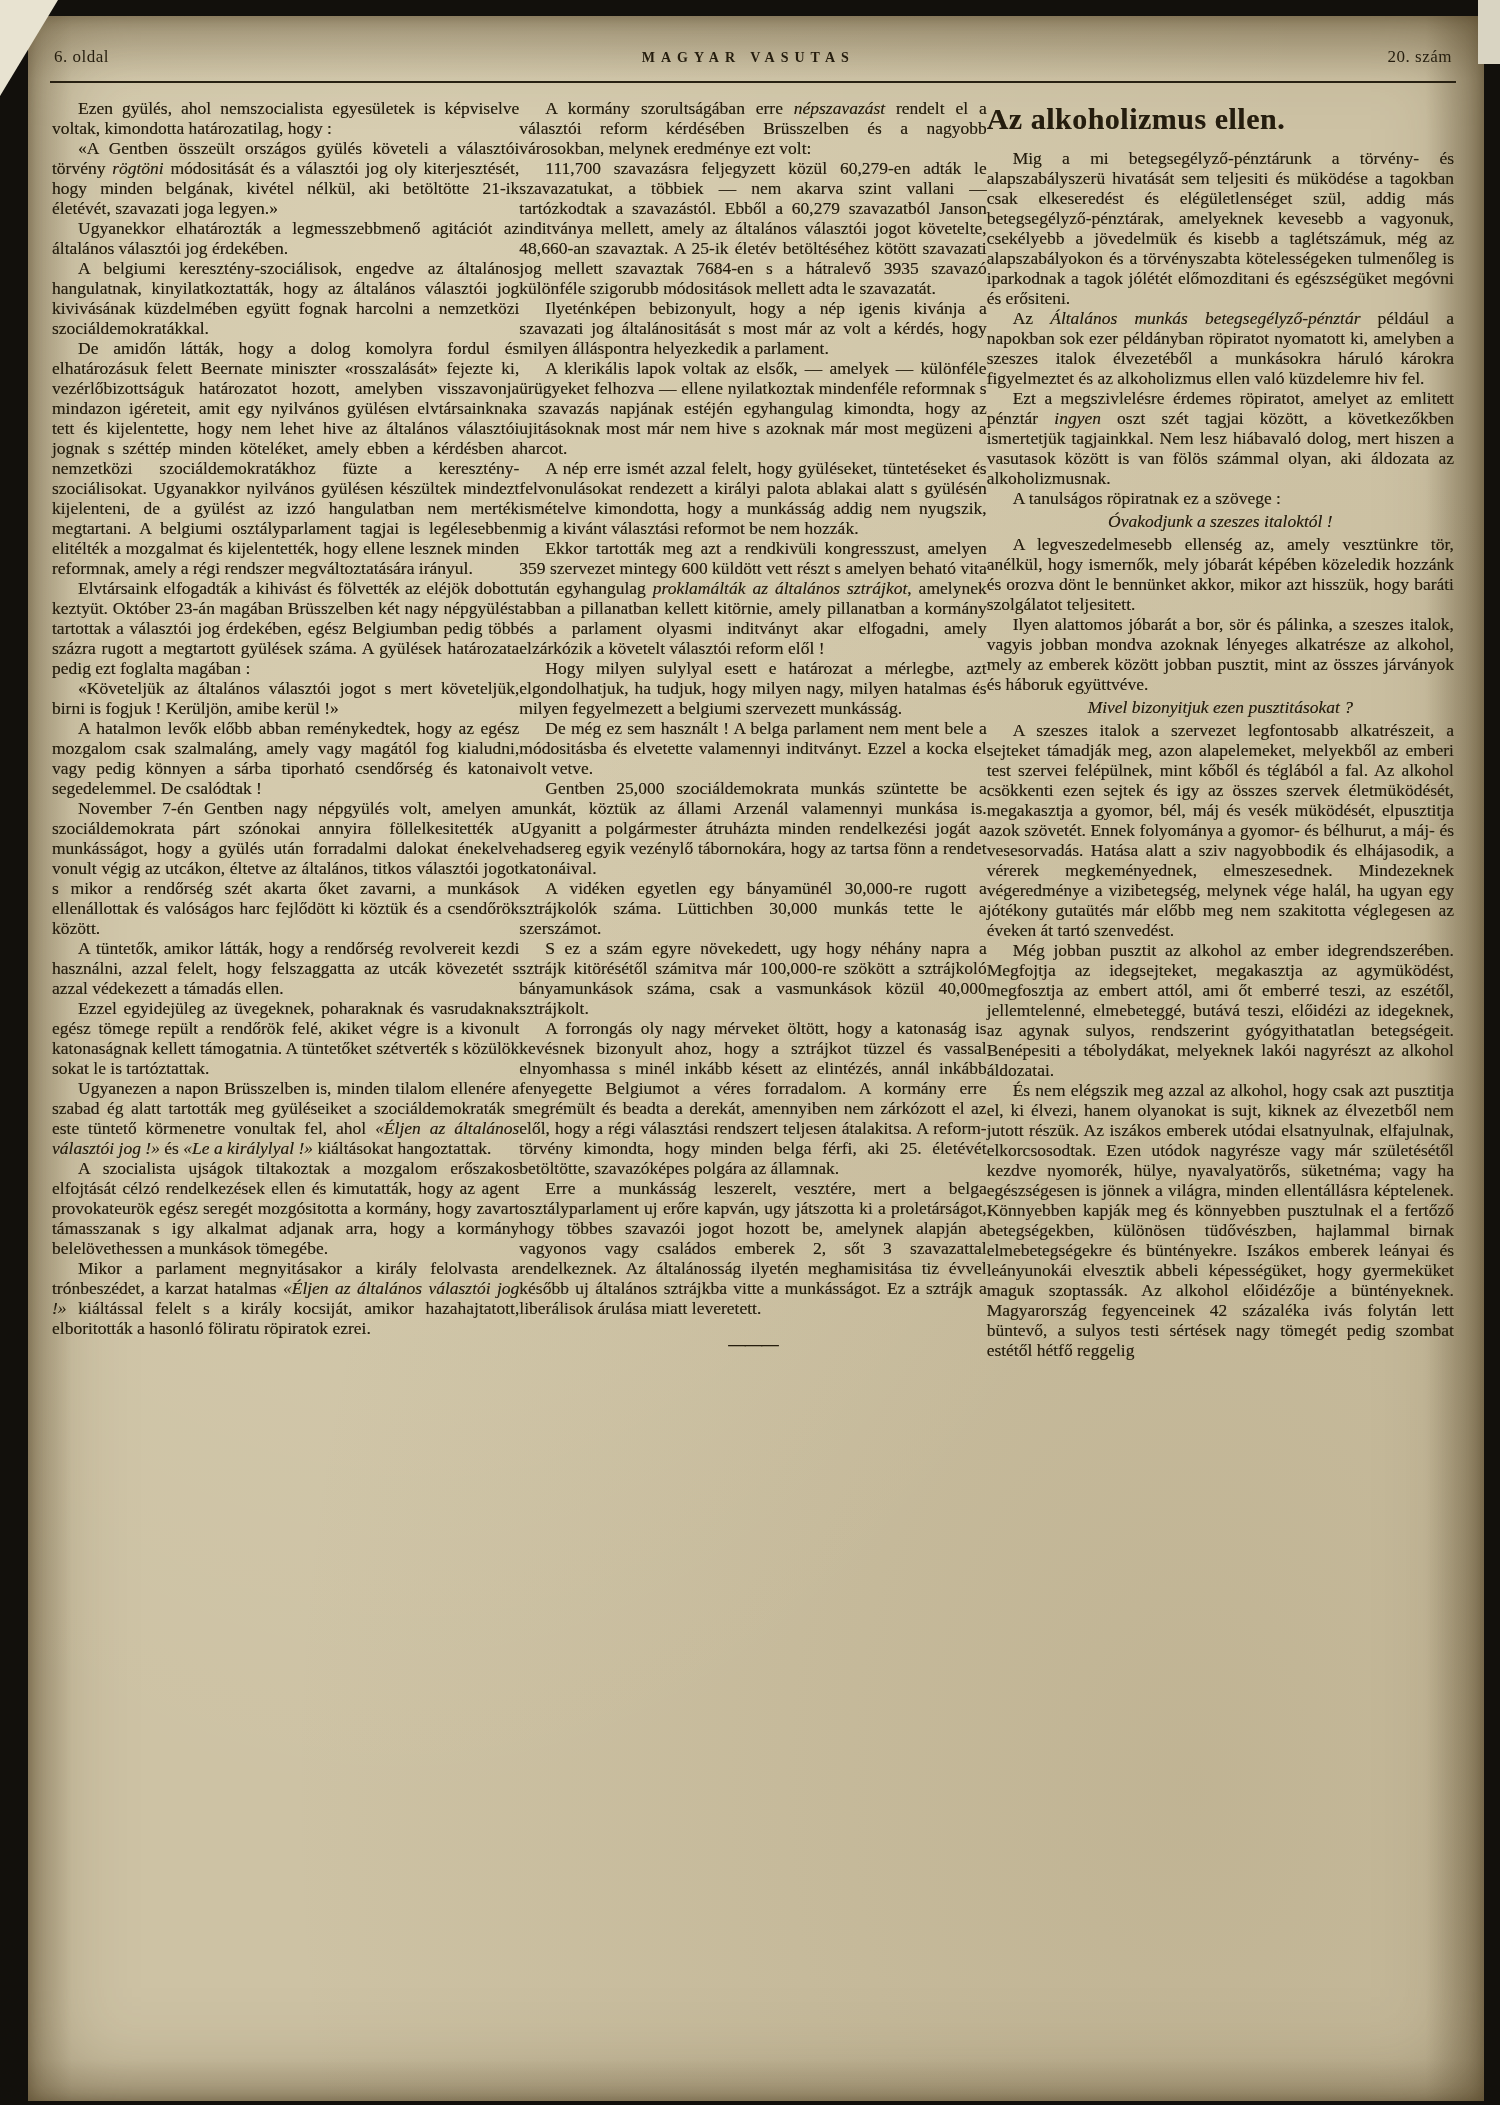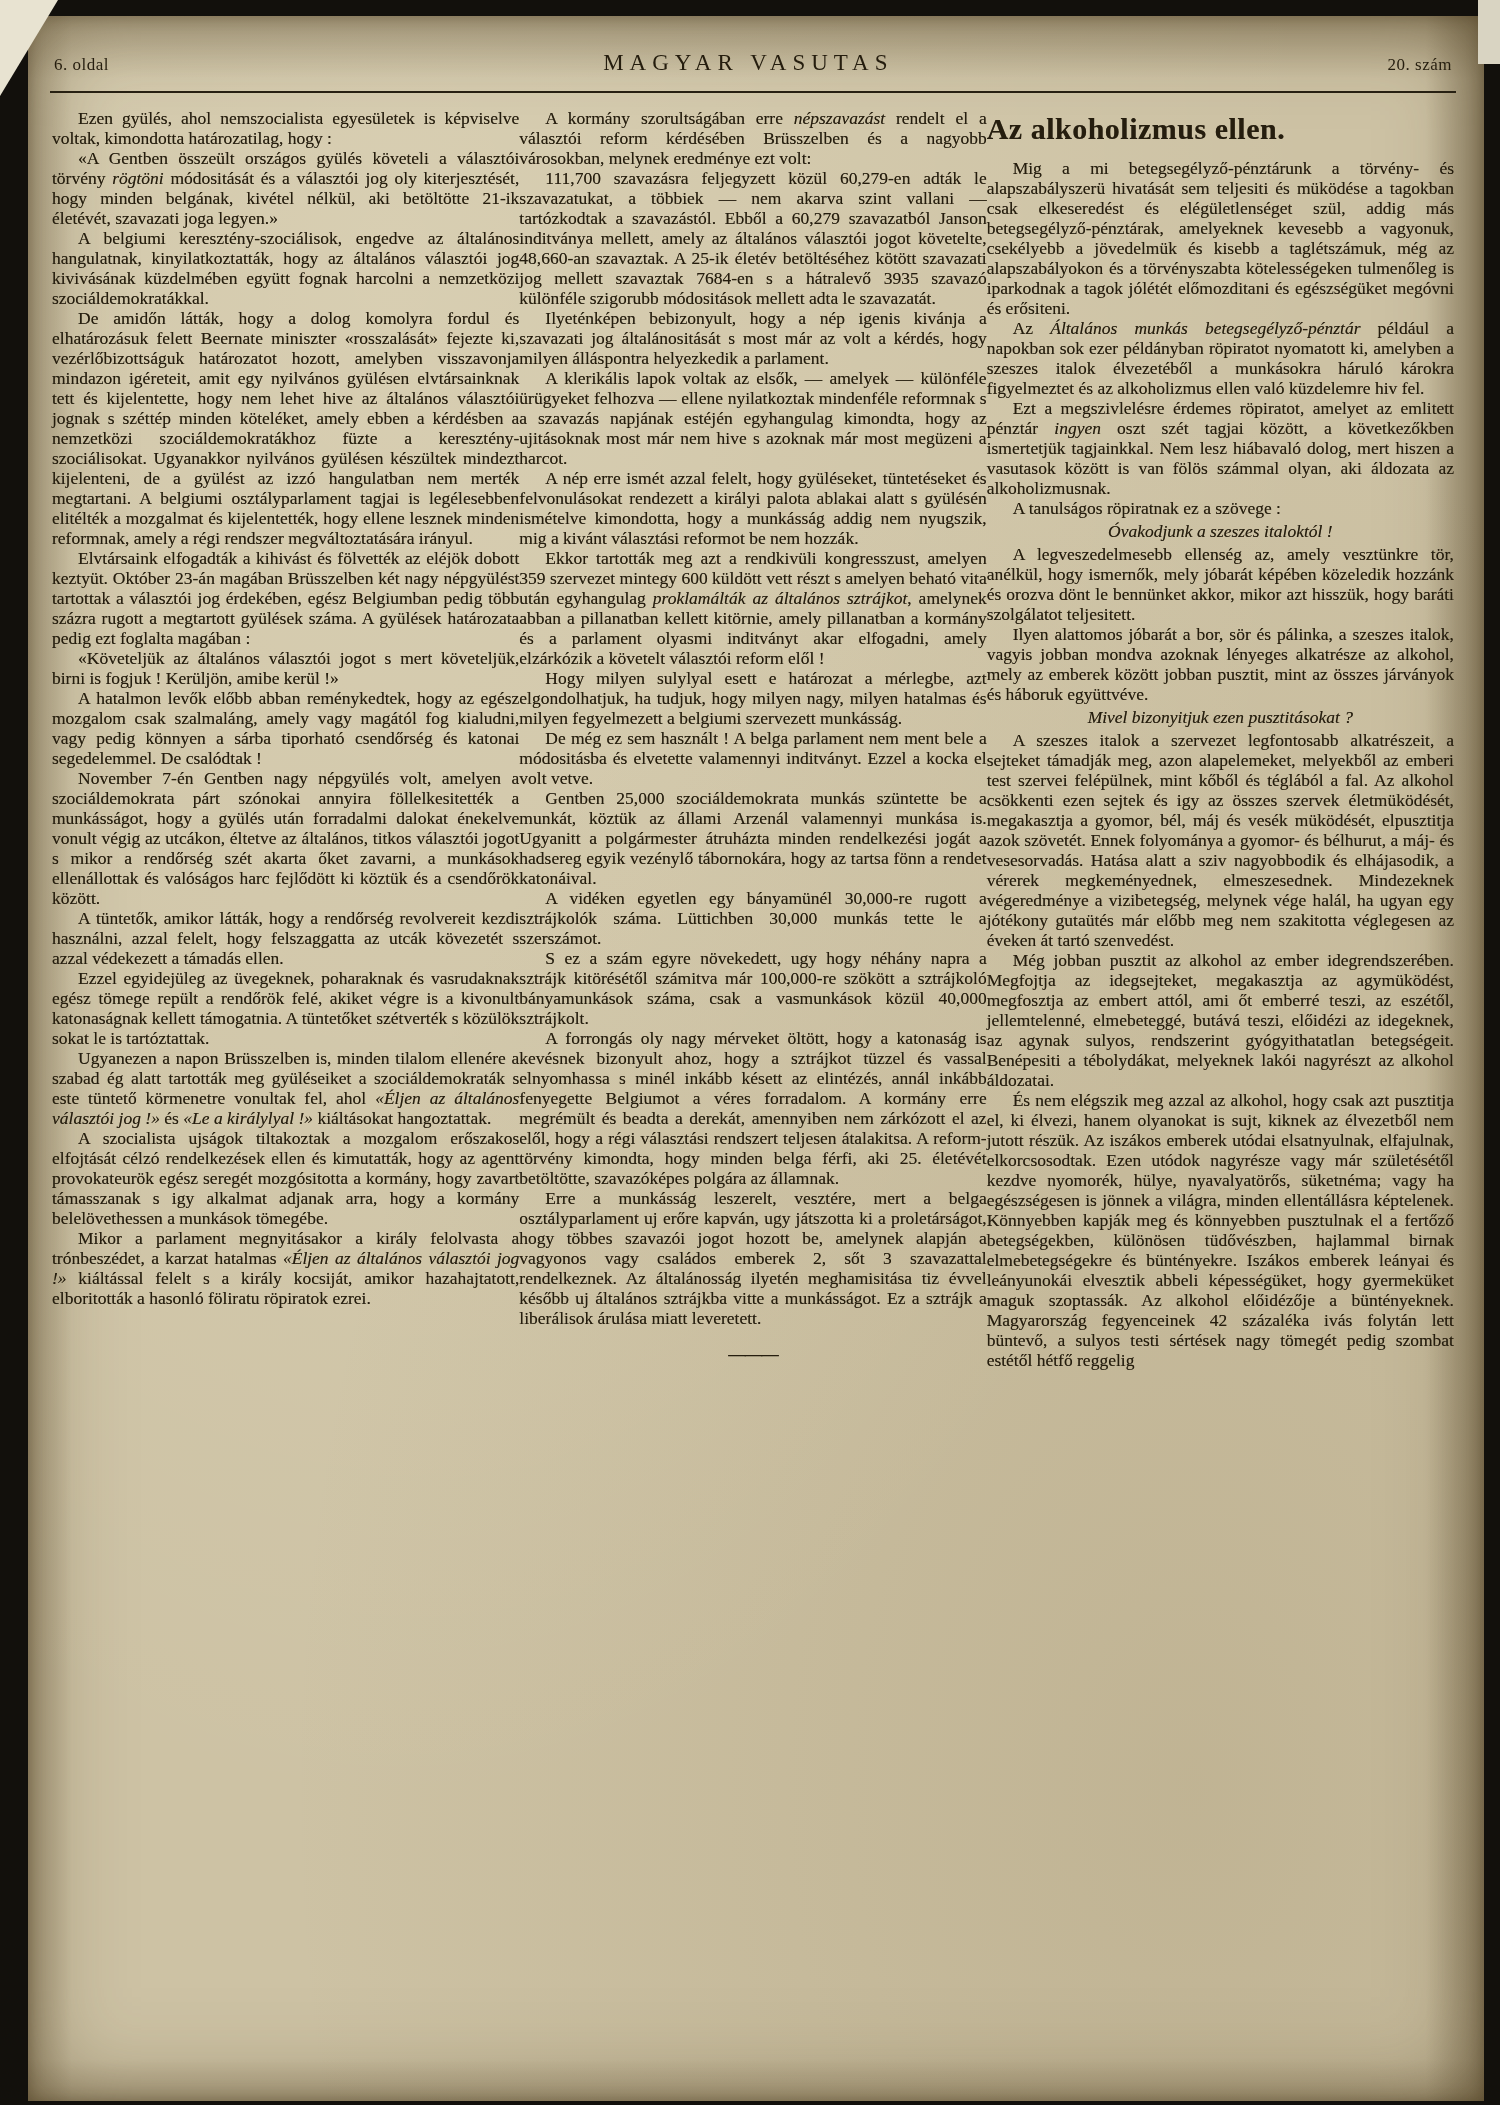--- a/index.html
+++ b/index.html
@@ -24,21 +24,21 @@
     box-shadow: inset 0 0 95px rgba(72,56,26,.5), inset 0 0 16px rgba(60,46,20,.4);
     color:var(--ink,#251d0e);
     overflow:hidden;
   }
   .page-head{
     display:flex;justify-content:space-between;align-items:baseline;
     padding:0 6px 7px 6px;
   }
   .page-head .side{font-size:17px;letter-spacing:.5px;}
   .page-head h1{
-    margin:8px;font-size:23px;font-weight:400;letter-spacing:6px;
+    margin:8px;font-size:14px;font-weight:700;letter-spacing:6px;
   }
   .head-rule{height:0;border-top:2.5px solid #272012;margin:0 2px;}
   .columns{
     display:flex;padding:15px 4px 0 4px;
   }
   .col{
     flex:1 1 0;min-width:0;
     font-size:17.5px;line-height:20px;text-align:justify;
     text-shadow:0 0 .4px rgba(37,29,14,.55);
   }
@@ -63,20 +63,21 @@
     <h1>MAGYAR VASUTAS</h1>
     <span class="side">20. szám</span>
   </header>
 
   <div class="head-rule"></div>
 
   <main class="columns">
     <section class="col">
         <p>Ezen gyülés, ahol nemszocialista egyesületek is képviselve voltak, kimondotta határozatilag, hogy :</p>
         <p>«A Gentben összeült országos gyülés követeli a választói törvény <i>rögtöni</i> módositását és a választói jog oly kiterjesztését, hogy minden belgának, kivétel nélkül, aki betöltötte 21-ik életévét, szavazati joga legyen.»</p>
+        <p>Ugyanekkor elhatározták a legmesszebbmenő agitációt az általános választói jog érdekében.</p>
         <p>A belgiumi keresztény-szociálisok, engedve az általános hangulatnak, kinyilatkoztatták, hogy az általános választói jog kivivásának küzdelmében együtt fognak harcolni a nemzetközi szociáldemokratákkal.</p>
         <p>De amidőn látták, hogy a dolog komolyra fordul és elhatározásuk felett Beernate miniszter «rosszalását» fejezte ki, vezérlőbizottságuk határozatot hozott, amelyben visszavonja mindazon igéreteit, amit egy nyilvános gyülésen elvtársainknak tett és kijelentette, hogy nem lehet hive az általános választói jognak s széttép minden köteléket, amely ebben a kérdésben a nemzetközi szociáldemokratákhoz füzte a keresztény-szociálisokat. Ugyanakkor nyilvános gyülésen készültek mindezt kijelenteni, de a gyülést az izzó hangulatban nem merték megtartani. A belgiumi osztályparlament tagjai is legélesebben elitélték a mozgalmat és kijelentették, hogy ellene lesznek minden reformnak, amely a régi rendszer megváltoztatására irányul.</p>
         <p>Elvtársaink elfogadták a kihivást és fölvették az eléjök dobott keztyüt. Október 23-án magában Brüsszelben két nagy népgyülést tartottak a választói jog érdekében, egész Belgiumban pedig több százra rugott a megtartott gyülések száma. A gyülések határozata pedig ezt foglalta magában :</p>
         <p>«Követeljük az általános választói jogot s mert követeljük, birni is fogjuk ! Kerüljön, amibe kerül !»</p>
         <p>A hatalmon levők előbb abban reménykedtek, hogy az egész mozgalom csak szalmaláng, amely vagy magától fog kialudni, vagy pedig könnyen a sárba tiporható csendőrség és katonai segedelemmel. De csalódtak !</p>
         <p>November 7-én Gentben nagy népgyülés volt, amelyen a szociáldemokrata párt szónokai annyira föllelkesitették a munkásságot, hogy a gyülés után forradalmi dalokat énekelve vonult végig az utcákon, éltetve az általános, titkos választói jogot s mikor a rendőrség szét akarta őket zavarni, a munkások ellenállottak és valóságos harc fejlődött ki köztük és a csendőrök között.</p>
         <p>A tüntetők, amikor látták, hogy a rendőrség revolvereit kezdi használni, azzal felelt, hogy felszaggatta az utcák kövezetét s azzal védekezett a támadás ellen.</p>
         <p>Ezzel egyidejüleg az üvegeknek, poharaknak és vasrudaknak egész tömege repült a rendőrök felé, akiket végre is a kivonult katonaságnak kellett támogatnia. A tüntetőket szétverték s közülök sokat le is tartóztattak.</p>
         <p>Ugyanezen a napon Brüsszelben is, minden tilalom ellenére a szabad ég alatt tartották meg gyüléseiket a szociáldemokraták s este tüntető körmenetre vonultak fel, ahol <i>«Éljen az általános választói jog !»</i> és <i>«Le a királylyal !»</i> kiáltásokat hangoztattak.</p>
         <p>A szocialista ujságok tiltakoztak a mozgalom erőszakos elfojtását célzó rendelkezések ellen és kimutatták, hogy az agent provokateurök egész seregét mozgósitotta a kormány, hogy zavart támasszanak s igy alkalmat adjanak arra, hogy a kormány belelövethessen a munkások tömegébe.</p>

